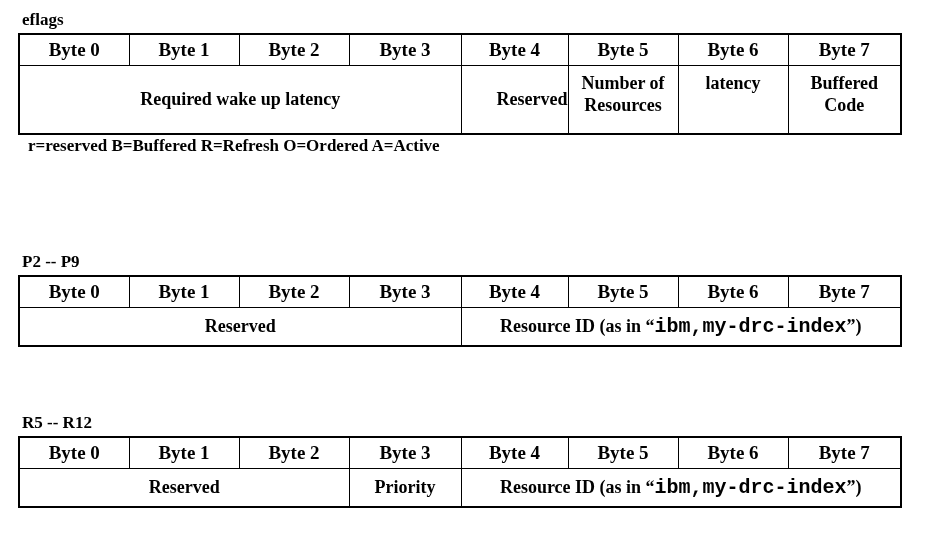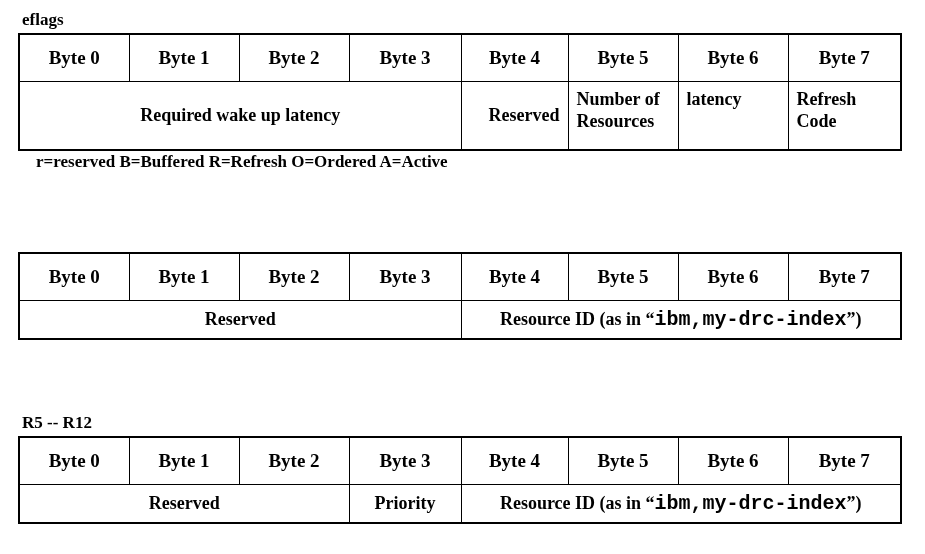--- a/index.html
+++ b/index.html
@@ -35,21 +35,21 @@
     border-collapse: collapse;
     table-layout: fixed;
     margin-left: 18px;
     width: 882px;
     border: 2px solid #000000;
   }
 
   .bitfield td {
     border: 1px solid #000000;
     font-weight: bold;
-    padding: 8px;
+    padding: 0;
   }
 
   .hdr-row td {
     text-align: center;
     vertical-align: middle;
     height: 30px;
     font-size: 19px;
     line-height: 22px;
     border-bottom: 1px solid #000000;
   }
@@ -57,36 +57,36 @@
   .body-row td {
     vertical-align: top;
     font-size: 18px;
     line-height: 22px;
     padding-top: 6px;
     padding-bottom: 6px;
   }
 
   .cell-center { text-align: center; }
   .cell-right  { text-align: right; padding-right: 4px; }
-  .cell-left   { text-align: left; padding-left: 5px; }
+  .cell-left   { text-align: center; padding-left: 5px; }
 
   .tall { height: 68px; margin-top: 31px; }
   .short { height: 38px; }
 
   .mono {
     font-family: "Liberation Mono", "DejaVu Sans Mono", monospace;
     font-weight: bold;
     font-size: 20px;
   }
 
   .legend {
     font-weight: bold;
     font-size: 17px;
     line-height: 20px;
-    margin-left: 36px;
+    margin-left: 28px;
     margin-top: 1px;
     white-space: pre;
   }
 
   .nowrap { white-space: nowrap; }
 </style>
 </head>
 <body>
 
 <div class="section" style="top:10px;">
@@ -113,30 +113,31 @@
         <td>Byte 4</td>
         <td>Byte 5</td>
         <td>Byte 6</td>
         <td>Byte 7</td>
       </tr>
       <tr class="body-row tall">
         <td colspan="4" class="cell-center" style="vertical-align:middle;">Required wake up latency</td>
         <td class="cell-right" style="vertical-align:middle;">Reserved</td>
         <td class="cell-left">Number of Resources</td>
         <td class="cell-left nowrap">latency</td>
-        <td class="cell-left">Refresh Code</td>
+        <td class="cell-left">Buffered Code</td>
       </tr>
     </tbody>
   </table>
 
   <div class="legend">r=reserved B=Buffered R=Refresh O=Ordered A=Active</div>
 </div>
 
 <div class="section" style="top:252px;">
 
+  <div class="section-title">P2 -- P9</div>
 
   <table class="bitfield">
     <colgroup>
       <col style="width:110px">
         <col style="width:110px">
         <col style="width:110px">
         <col style="width:112px">
       <col style="width:107px">
         <col style="width:110px">
         <col style="width:110px">

